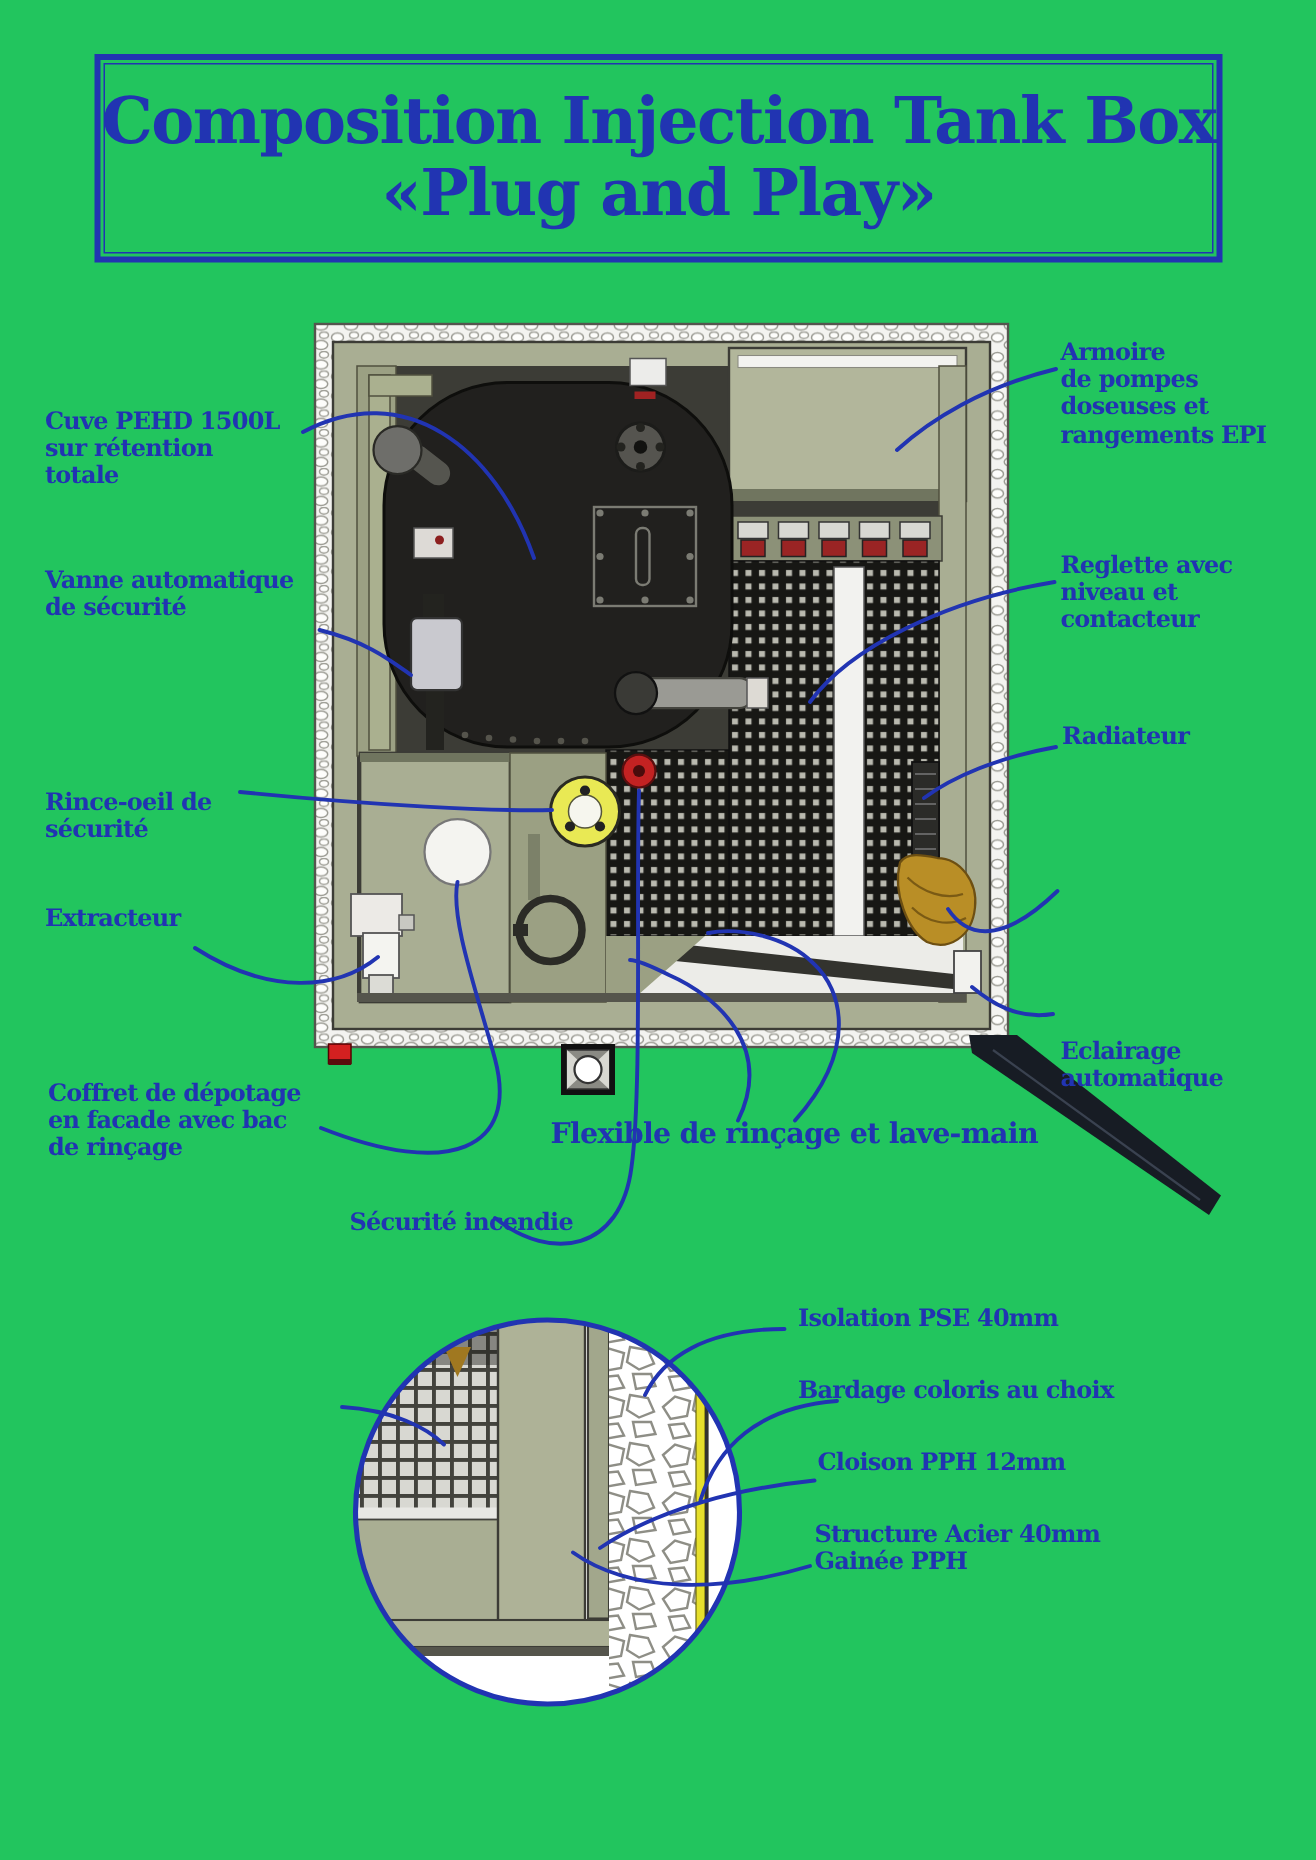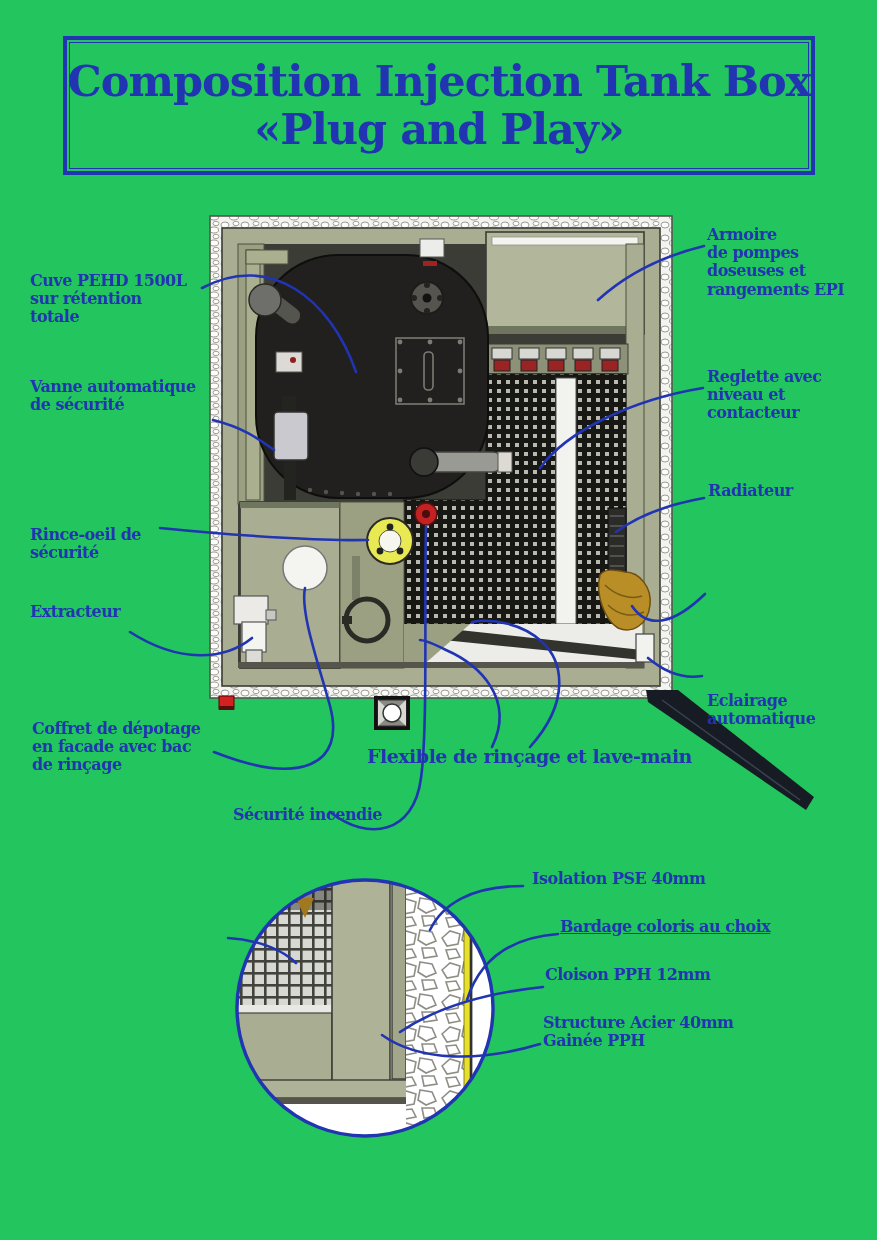--- a/index.html
+++ b/index.html
@@ -303,18 +303,18 @@
 de pompes
 doseuses et
 rangements EPI</div>
   <div class="callout" style="left:707px;top:368px;">Reglette avec
 niveau et
 contacteur</div>
   <div class="callout" style="left:708px;top:482px;">Radiateur</div>
   <div class="callout" style="left:707px;top:692px;">Eclairage
 automatique</div>
   <div class="callout" style="left:532px;top:870px;">Isolation PSE 40mm</div>
-  <div class="callout" style="left:560px;top:918px;text-decoration:underline;">Bardage coloris au choix</div>
+  <div class="callout" style="left:532px;top:918px;">Bardage coloris au choix</div>
   <div class="callout" style="left:545px;top:966px;">Cloison PPH 12mm</div>
   <div class="callout" style="left:543px;top:1014px;">Structure Acier 40mm
 Gainée PPH</div>
 
 </div>
 
 </body></html>

